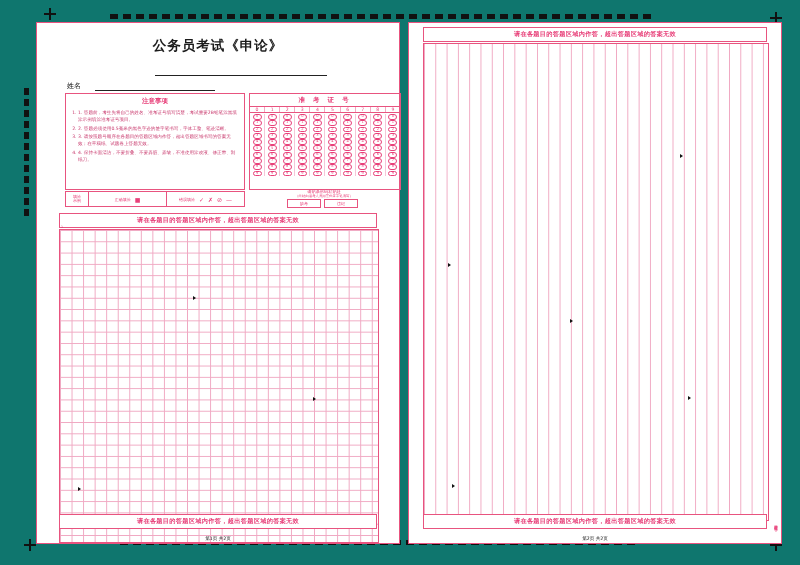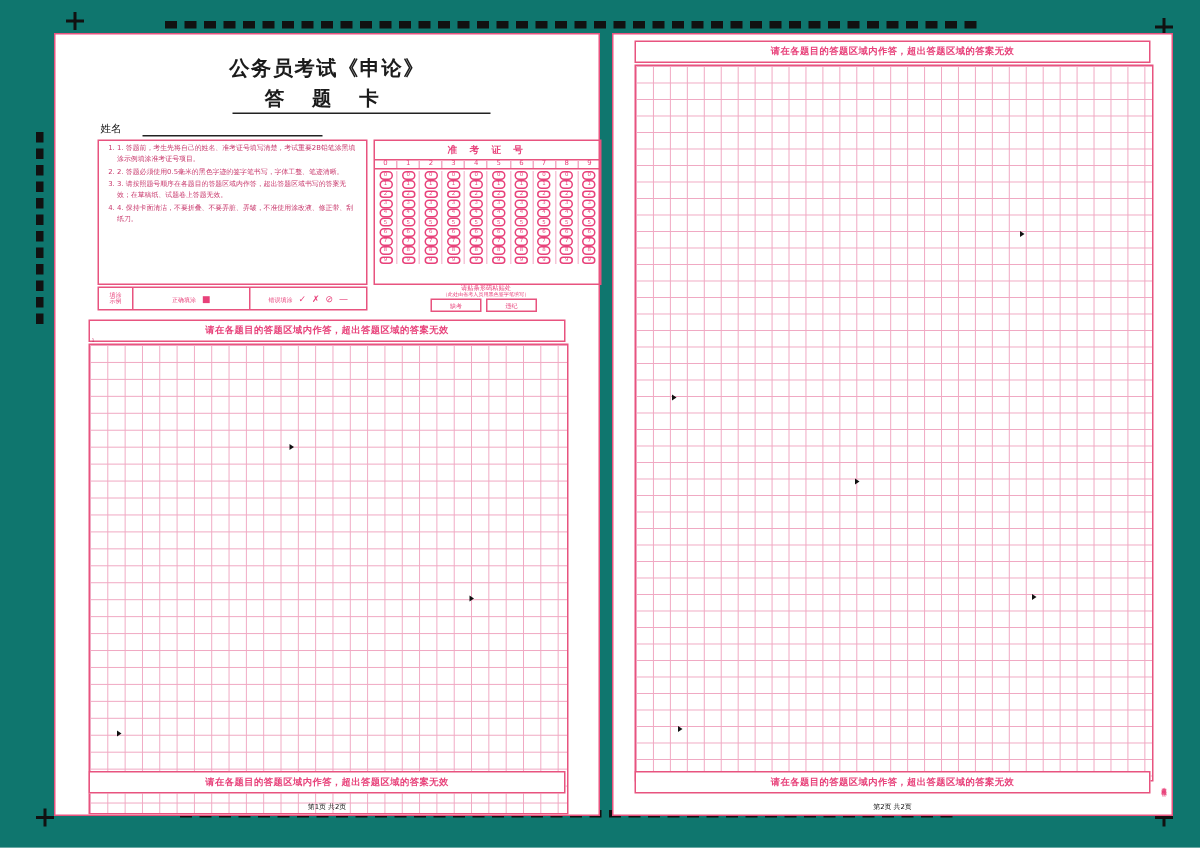--- a/index.html
+++ b/index.html
@@ -198,27 +198,27 @@
       <span></span>
       <span></span>
       <span></span>
       <span></span>
       <span></span>
     </div>
 
   <div class="page pageL">
 
     <div class="title1">公务员考试《申论》</div>
-    <div class="title2">答 题 卡</div>
     <div class="titleRule"></div>
 
     <div class="name-row">姓名</div>
     <div class="name-line"></div>
 
     <div class="notice">
+      <h4>注意事项</h4>
       <ol id="notice-list">
           <li>1. 答题前，考生先将自己的姓名、准考证号填写清楚，考试重要2B铅笔涂黑填涂示例填涂准考证号项目。</li>
           <li>2. 答题必须使用0.5毫米的黑色字迹的签字笔书写，字体工整、笔迹清晰。</li>
           <li>3. 请按照题号顺序在各题目的答题区域内作答，超出答题区域书写的答案无效；在草稿纸、试题卷上答题无效。</li>
           <li>4. 保持卡面清洁，不要折叠、不要弄脏、弄皱，不准使用涂改液、修正带、刮纸刀。</li>
         </ol>
     </div>
 
     <div class="exam">
       <div class="hd">准 考 证 号</div>

